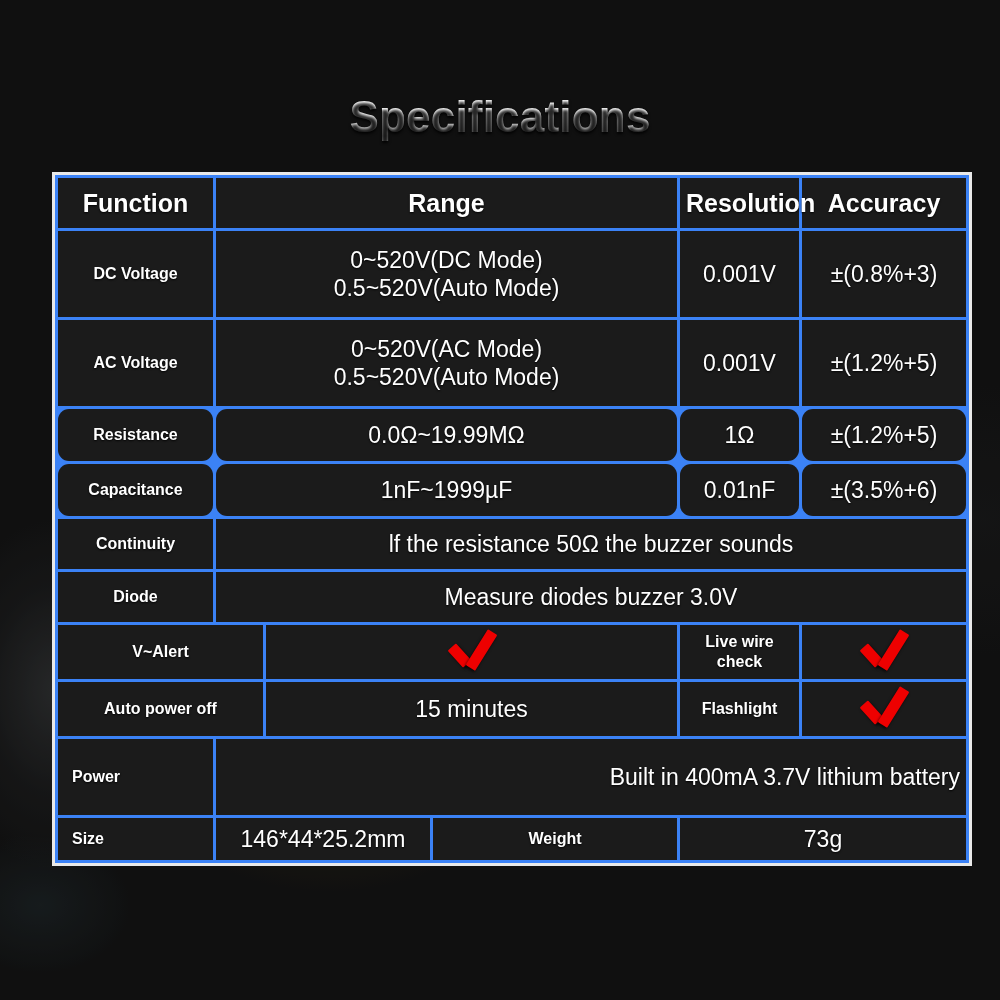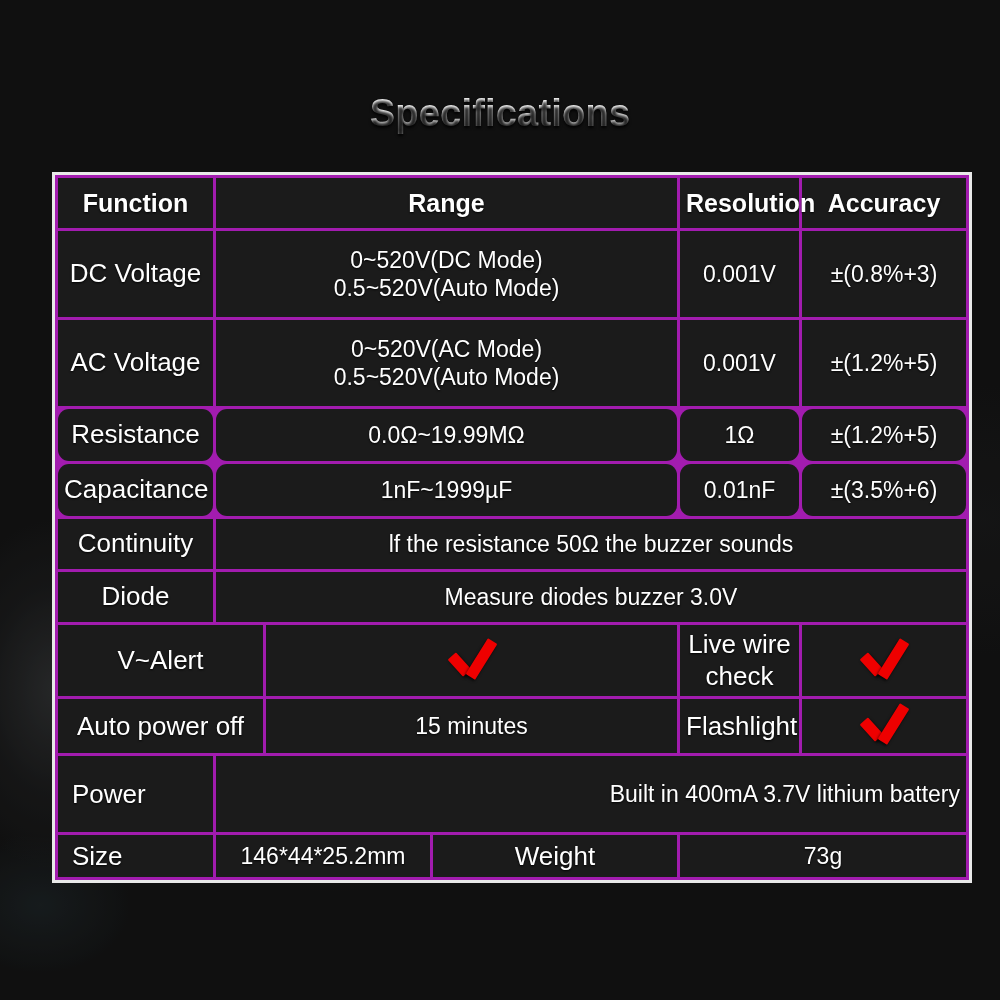--- a/index.html
+++ b/index.html
@@ -38,57 +38,57 @@
 
   
   #title-wrap {
     position: absolute;
     left: 0; right: 0;
     top: 92px;
     text-align: center;
   }
   #page-title {
     display: inline-block;
-    font-size: 38px;
+    font-size: 44px;
     font-weight: bold;
     letter-spacing: 0.2px;
     background: linear-gradient(180deg, #ffffff 0%, #ffffff 40%, #cfcfcf 62%, #8e8e8e 88%, #bdbdbd 100%);
     -webkit-background-clip: text;
     background-clip: text;
     color: transparent;
     -webkit-text-fill-color: transparent;
     text-shadow: 0 2px 3px rgba(0,0,0,0.85);
   }
 
   
   #spec-table {
     position: absolute;
     left: 52px;
     top: 172px;
     width: 896px;
     border-collapse: separate;
     border-spacing: 3px;
-    background: #a21caf;
+    background: #3b82f6;
     border: 3px solid #e9e9e9;
     table-layout: fixed;
   }
   #spec-table td {
     background: #1b1b1b;
     color: #ffffff;
     text-align: center;
     vertical-align: middle;
     font-size: 23px;
     font-weight: normal;
     padding: 4px 6px;
     line-height: 1.22;
     text-shadow: 0 1px 2px rgba(0,0,0,0.9);
   }
   #spec-table td.fn {
-    font-weight: normal;
-    font-size: 26px;
+    font-weight: bold;
+    font-size: 16px;
   }
   #spec-table td.hdr {
     font-weight: bold;
     font-size: 25px;
     height: 50px;
   }
   td.r-volt { height: 86px; }
   td.r-one  { height: 52px; border-radius: 11px; }
   td.r-desc { height: 50px; font-size: 25px; }
   td.r-feat { height: 54px; }

